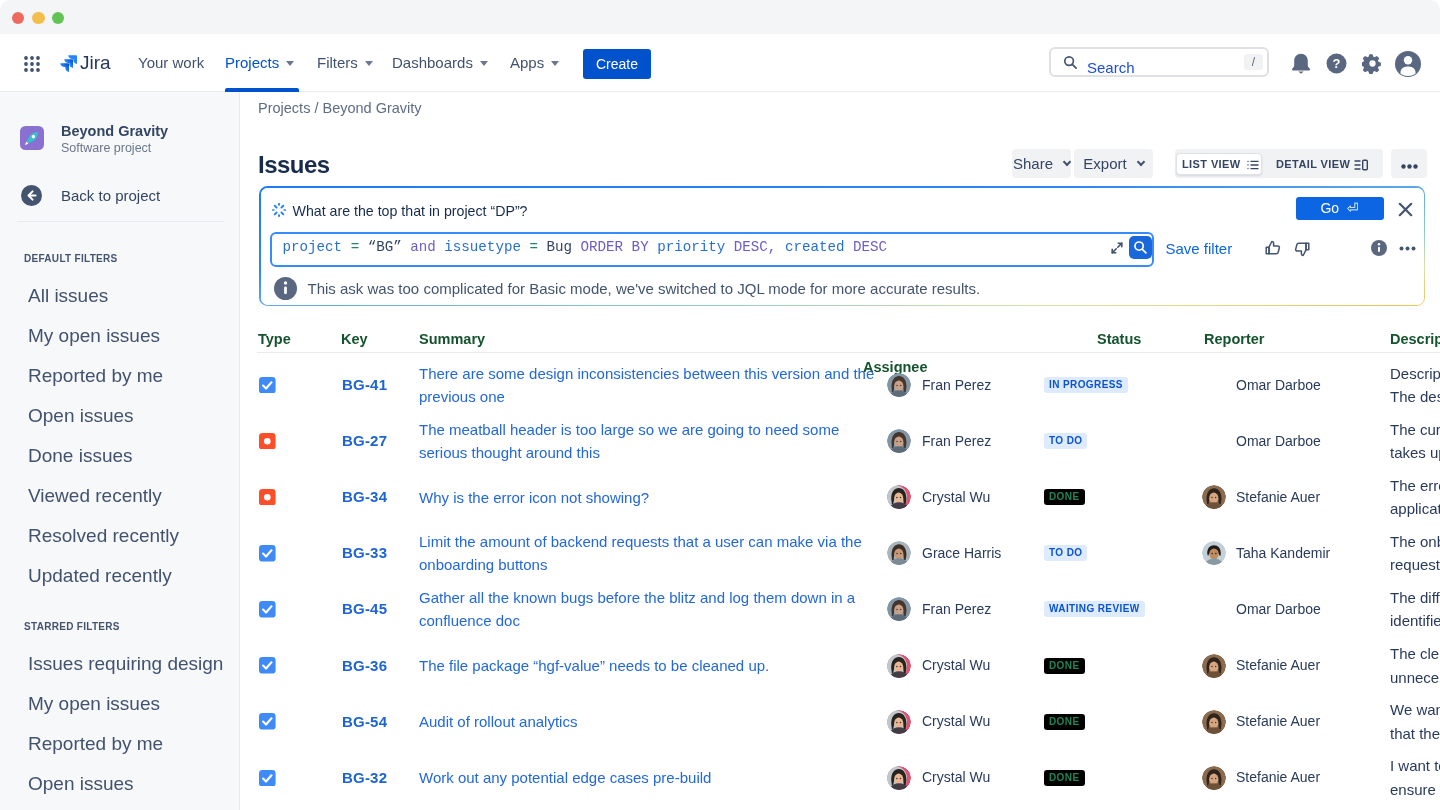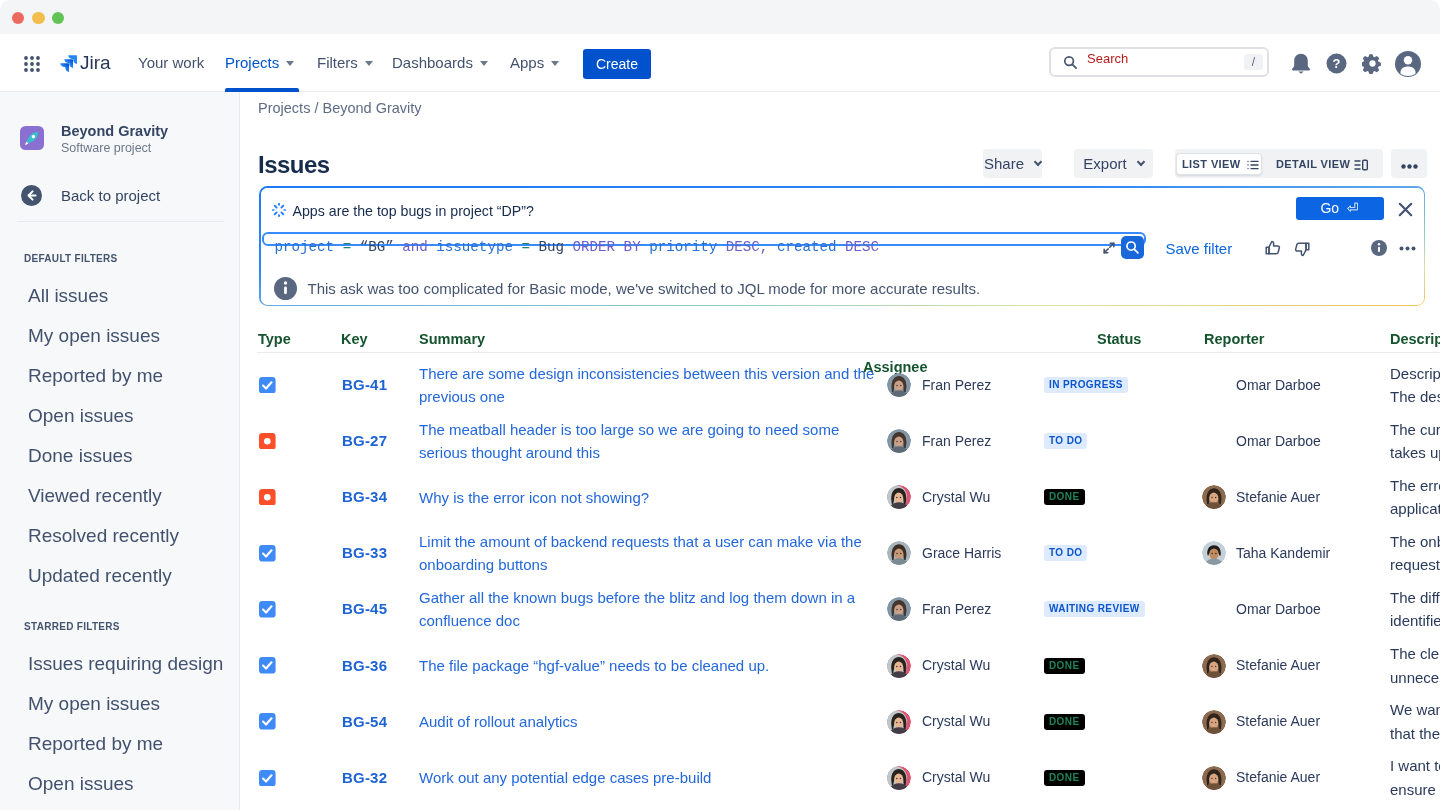--- a/index.html
+++ b/index.html
@@ -25,21 +25,21 @@
 .sidehead { position:absolute; left:24px; font-size:10px; font-weight:700; color:#44546F; letter-spacing:0.3px; white-space:nowrap; }
 
 
 .gbtn { position:absolute; top:149px; height:29px; background:#F1F2F4; border-radius:4px; color:#344563; font-size:15px; font-weight:500; line-height:29px; text-align:center; }
 .vchev { display:inline-block; width:6px; height:6px; border:solid #44546F; border-width:0 2px 2px 0; transform:rotate(45deg); vertical-align:middle; margin-left:11px; margin-top:-6px; }
 .segtxt { font-size:11px; font-weight:700; letter-spacing:0.4px; color:#344563; }
 
 
 #aipanel-border { position:absolute; left:259px; top:186px; width:1166px; height:120px; }
 #aipanel { position:absolute; left:1.5px; top:1.5px; width:1163px; height:117px; border-radius:6.5px; background:#fff; }
-#jqlinput { position:absolute; left:1px; top:44.5px; width:884px; height:14px; border:2px solid #388BFF; border-radius:6px; background:#fff; }
+#jqlinput { position:absolute; left:9px; top:44.5px; width:884px; height:35px; border:2px solid #388BFF; border-radius:6px; background:#fff; }
 .mono { font-family:"Liberation Mono", monospace; font-size:14.2px; }
 
 
 .th { position:absolute; font-size:14.5px; font-weight:700; color:#14532d; white-space:nowrap; }
 .key { position:absolute; font-size:15px; font-weight:700; letter-spacing:0.2px; color:#1C63D4; white-space:nowrap; }
 .summary { position:absolute; left:419px; width:460px; font-size:15px; line-height:23.5px; color:#2368DB; }
 .avatar { position:absolute; width:24px; height:24px; border-radius:50%; overflow:hidden; }
 .pname { position:absolute; font-size:14px; color:#2A3A5C; white-space:nowrap; }
 .pill { position:absolute; height:16px; line-height:16px; border-radius:3px; padding:0 5px; font-size:10px; font-weight:700; letter-spacing:0.4px; white-space:nowrap; }
 .pill.blue { background:#DEEAFE; color:#0A55CB; }
@@ -90,21 +90,21 @@
   <div class="abs" style="left:225px; top:54px; width:74px; height:4px; background:#0052CC; border-radius:2px 2px 0 0;"></div>
   <div class="navitem" style="left:317px;">Filters<span class="chev"></span></div>
   <div class="navitem" style="left:392px;">Dashboards<span class="chev"></span></div>
   <div class="navitem" style="left:510px;">Apps<span class="chev"></span></div>
   <div id="createbtn">Create</div>
   <div id="searchbox">
     <svg class="abs" style="left:12px; top:6px;" width="15" height="15" viewBox="0 0 16 16">
       <circle cx="6.5" cy="6.5" r="4.6" fill="none" stroke="#44546F" stroke-width="1.8"></circle>
       <line x1="10.2" y1="10.2" x2="14" y2="14" stroke="#44546F" stroke-width="1.8" stroke-linecap="round"></line>
     </svg>
-    <div class="abs" style="left:36px; top:2px; font-size:13px; color:#b91c1c;">Search</div>
+    <div class="abs" style="left:36px; top:10px; font-size:15px; color:#1d4ed8;">Search</div>
     <div id="slashkey">/</div>
   </div>
 
   <svg class="abs" style="left:1291px; top:19px;" width="20" height="21" viewBox="0 0 20 21">
     <path fill="#596780" d="M10 0.8C6.1 0.8 3.2 3.8 3.2 7.7v4.9c0 .5-.2 1-.5 1.4l-1.5 1.8c-.5.7 0 1.7.8 1.7h16c.9 0 1.4-1 .8-1.7l-1.5-1.8c-.3-.4-.5-.9-.5-1.4V7.7c0-3.9-2.9-6.9-6.8-6.9z"></path>
     <path fill="#596780" d="M7.3 18.6h5.4l-2.7 2.2z"></path>
   </svg>
   <svg class="abs" style="left:1326px; top:19px;" width="21" height="21" viewBox="0 0 21 21">
     <circle cx="10.5" cy="10.5" r="10" fill="#596780"></circle>
     <text x="10.5" y="15.2" font-size="13" font-weight="bold" fill="#fff" text-anchor="middle" font-family="Liberation Sans, sans-serif">?</text>
@@ -150,21 +150,21 @@
   <div class="sidehead" style="top:528.5px;">STARRED FILTERS</div>
   <div class="sideitem" style="top:561px;">Issues requiring design</div>
   <div class="sideitem" style="top:601px;">My open issues</div>
   <div class="sideitem" style="top:641px;">Reported by me</div>
   <div class="sideitem" style="top:681px;">Open issues</div>
 </div>
 
 <div class="abs" style="left:258px; top:100px; font-size:14.5px; color:#5E6C84;">Projects / Beyond Gravity</div>
 <div class="abs" style="left:258px; top:151px; font-size:24px; font-weight:600; letter-spacing:-0.5px; color:#172B4D;">Issues</div>
 
-<div class="gbtn" style="left:983px; width:59px;">Share<span class="vchev"></span></div>
+<div class="gbtn" style="left:1012px; width:59px;">Share<span class="vchev"></span></div>
 <div class="gbtn" style="left:1074px; width:79px;">Export<span class="vchev"></span></div>
 <div class="gbtn" style="left:1175px; width:208px;"></div>
 <div class="abs" style="left:1176px; top:152.5px; width:86px; height:22px; background:#fff; border:1px solid #DFE2E7; border-radius:4px; box-shadow:0 1px 2px rgba(9,30,66,.12);"></div>
 <div class="abs segtxt" style="left:1182px; top:158px;">LIST VIEW</div>
 <svg class="abs" style="left:1247px; top:158.5px;" width="12" height="12" viewBox="0 0 12 12">
   <g stroke="#344563" stroke-width="1.4" stroke-linecap="round">
     <line x1="1" y1="2.4" x2="1.01" y2="2.4"></line>
       <line x1="4" y1="2.4" x2="11" y2="2.4"></line>
     <line x1="1" y1="6" x2="1.01" y2="6"></line>
       <line x1="4" y1="6" x2="11" y2="6"></line>
@@ -209,21 +209,21 @@
       <line x1="7" y1="0.9" x2="7" y2="1.7"></line>
       <line x1="7" y1="12.3" x2="7" y2="13.1"></line>
       <line x1="0.9" y1="7" x2="1.7" y2="7" stroke="#57A3F9"></line>
       <line x1="12.3" y1="7" x2="13.1" y2="7" stroke="#57A3F9"></line>
       <line x1="2.7" y1="2.7" x2="4.6" y2="4.6"></line>
       <line x1="9.4" y1="9.4" x2="11.3" y2="11.3"></line>
       <line x1="11.3" y1="2.7" x2="9.4" y2="4.6"></line>
       <line x1="4.6" y1="9.4" x2="2.7" y2="11.3"></line>
     </g>
   </svg>
-  <div class="abs" style="left:32px; top:15px; font-size:14.2px; color:#172B4D;">Apps are the top bugs in project “DP”?</div>
+  <div class="abs" style="left:32px; top:15px; font-size:14.2px; color:#172B4D;">What are the top that in project “DP”?</div>
   <div class="abs" style="left:1035px; top:9.5px; width:88px; height:23px; background:#0C66E4; border-radius:3px; color:#fff; font-size:14px; font-weight:500; text-align:center; line-height:23px;">Go&nbsp;&nbsp;⏎</div>
   <svg class="abs" style="left:1137px; top:14px;" width="15" height="15" viewBox="0 0 15 15">
     <g stroke="#44546F" stroke-width="2.2" stroke-linecap="round">
       <line x1="1.8" y1="1.8" x2="13.2" y2="13.2"></line>
           <line x1="13.2" y1="1.8" x2="1.8" y2="13.2"></line>
     </g>
   </svg>
 
   <div id="jqlinput">
     <div class="abs mono" style="left:11px; top:5px; white-space:pre;"><span style="color:#2970CE;">project</span> <span style="color:#22846B;">=</span> <span style="color:#344563;">“BG”</span> <span style="color:#6E5DC6;">and</span> <span style="color:#2970CE;">issuetype</span> <span style="color:#22846B;">=</span> <span style="color:#344563;">Bug</span> <span style="color:#6E5DC6;">ORDER BY</span> <span style="color:#2970CE;">priority</span> <span style="color:#6E5DC6;">DESC,</span> <span style="color:#2970CE;">created</span> <span style="color:#6E5DC6;">DESC</span></div>

